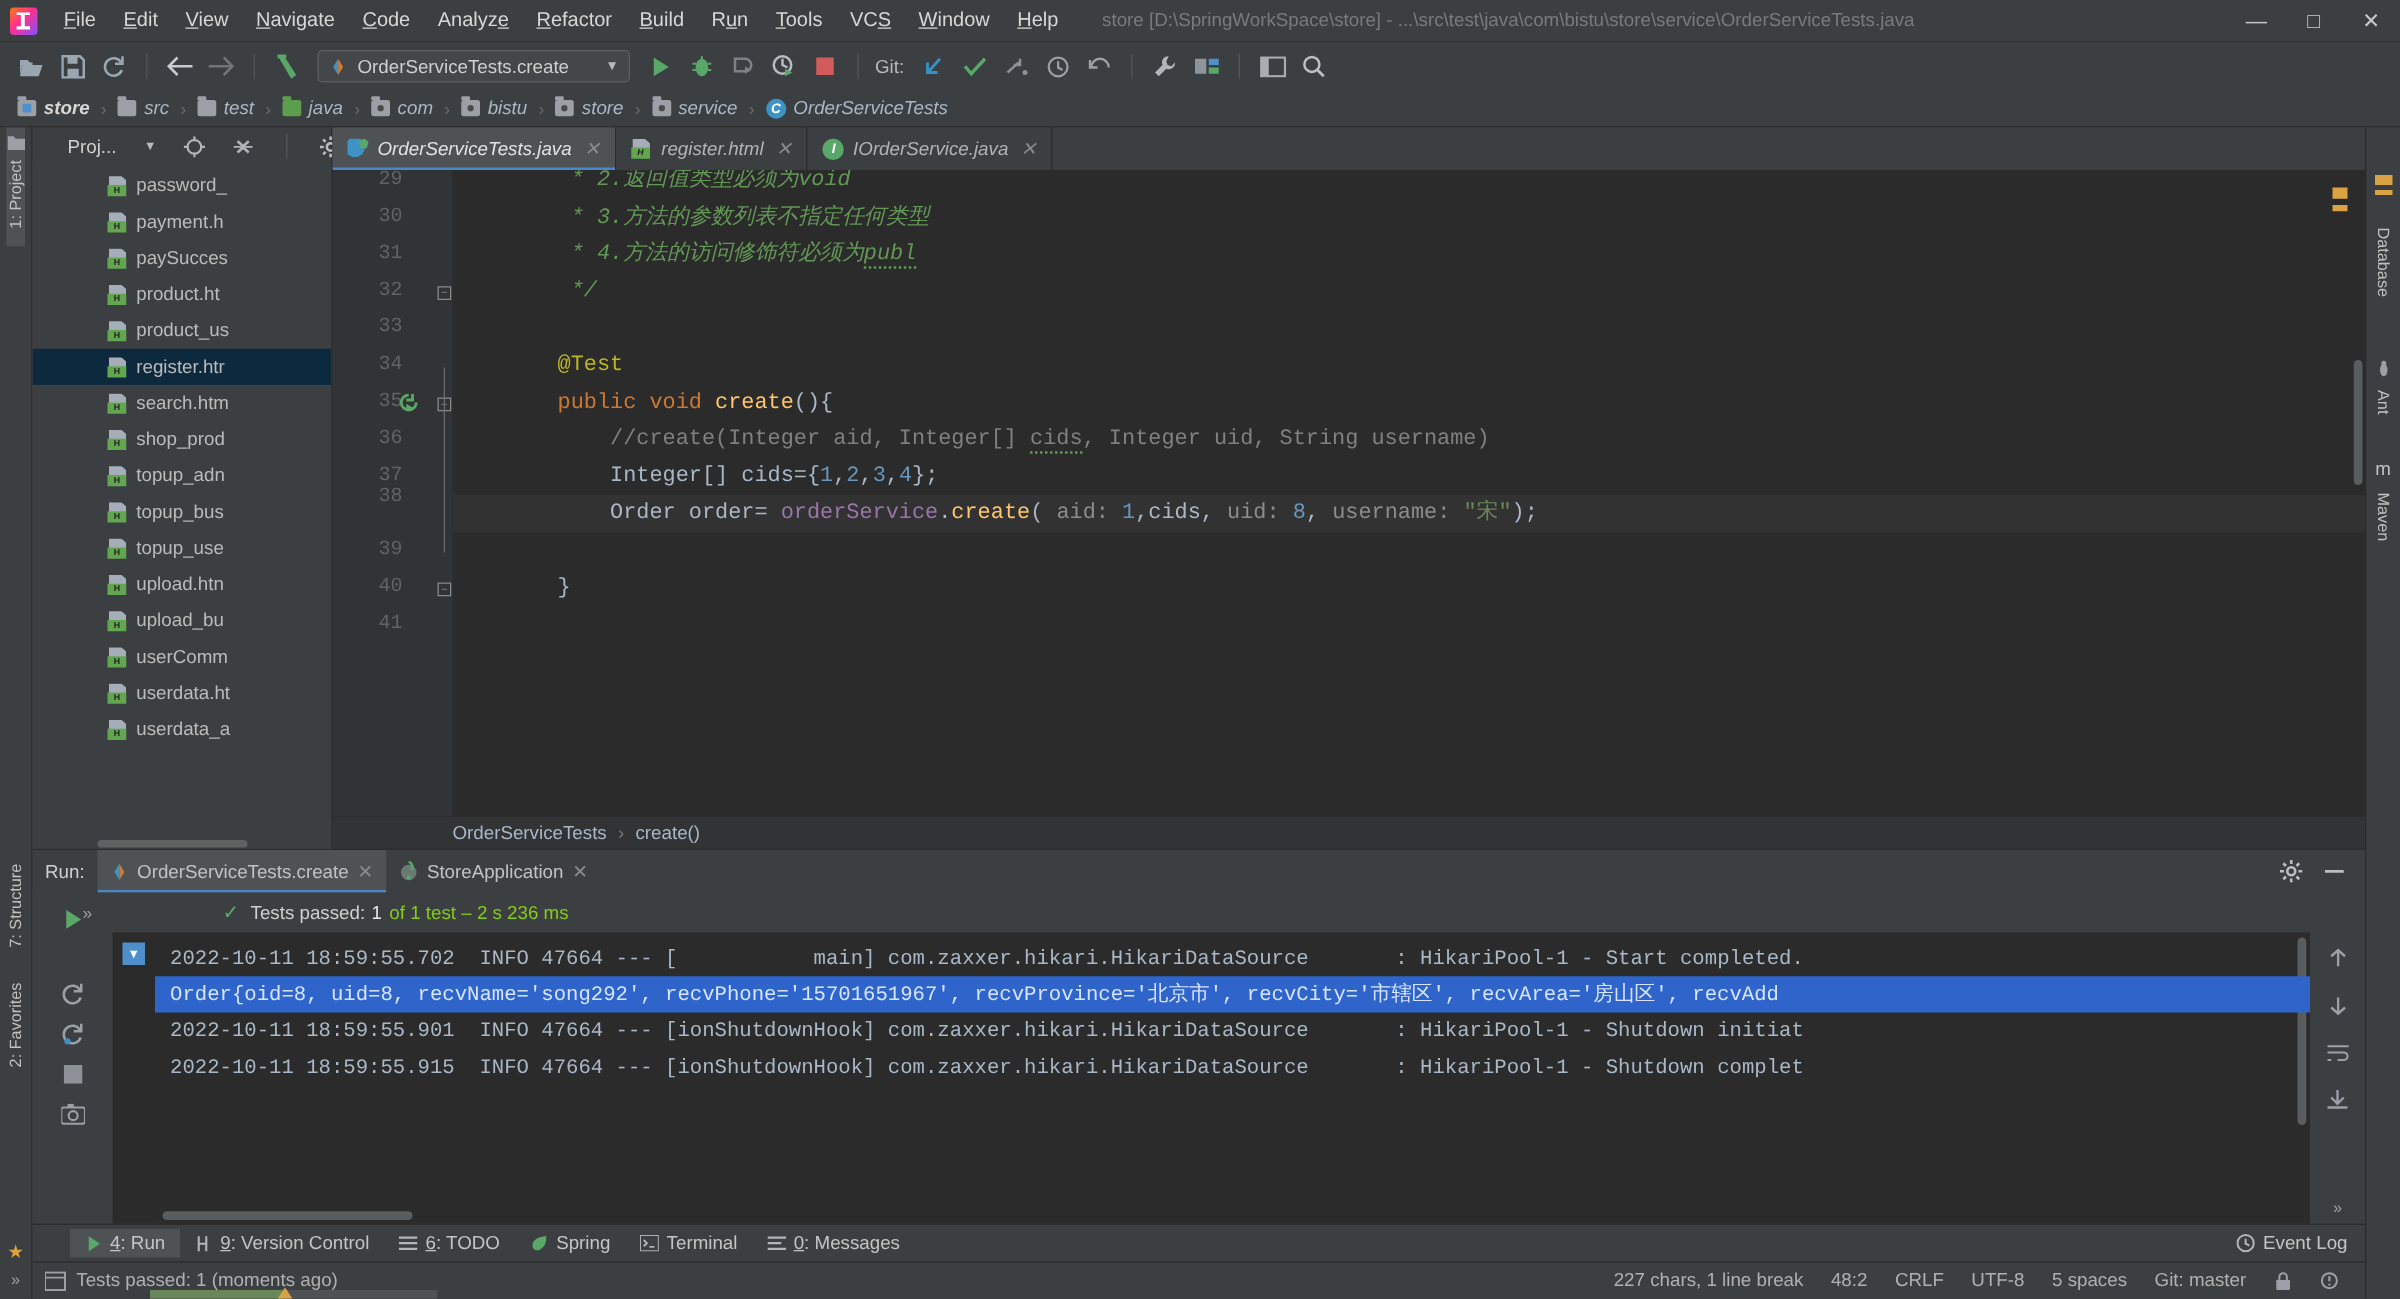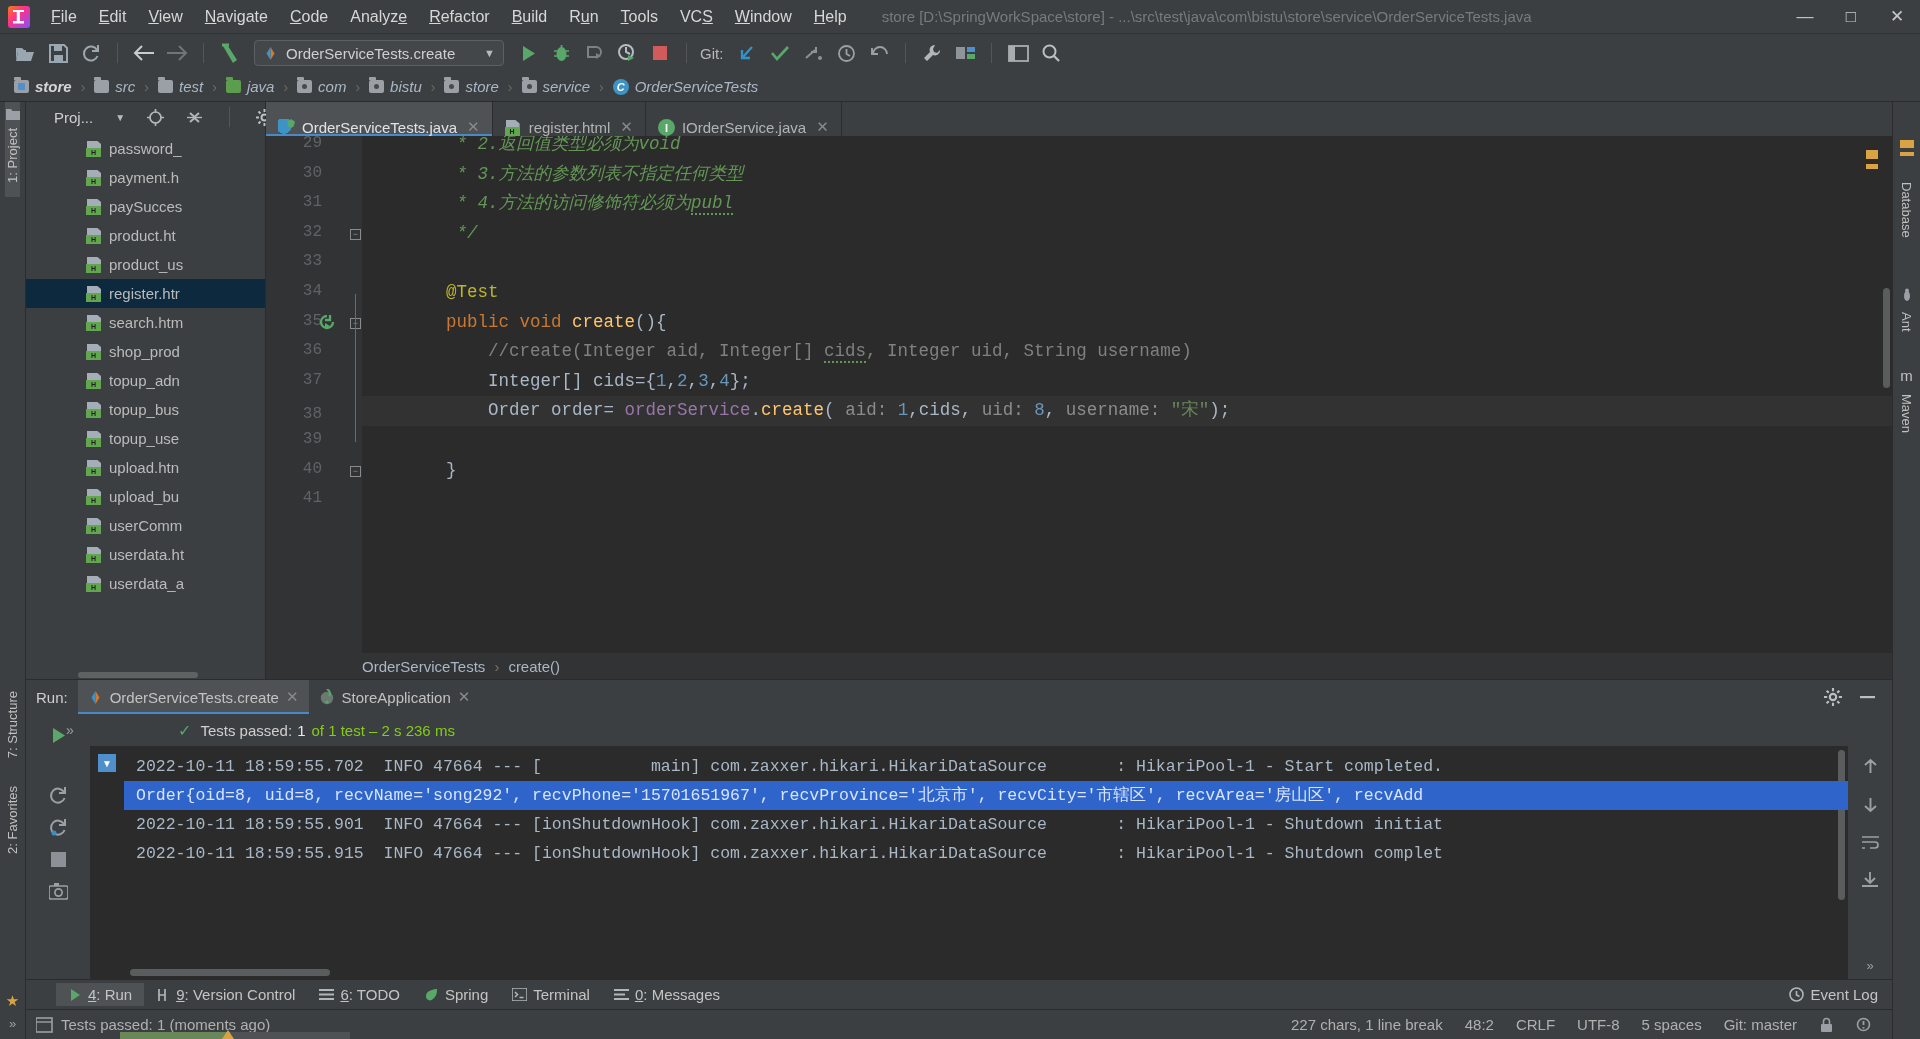--- a/index.html
+++ b/index.html
@@ -79,22 +79,22 @@
   .htmlico .tag{position:absolute;left:0;bottom:0;width:15px;height:9px;background:#62a74f;
     color:#1e1e1e;font-size:7px;font-weight:bold;display:flex;align-items:center;justify-content:center;
     font-family:"Liberation Sans",sans-serif;}
   .hscroll { height:9px; background:#3c3f41; position:relative; flex:none; }
   .hscroll i { position:absolute; left:52px; top:2px; width:120px; height:6px;
     background:#5e6263; border-radius:3px; display:block; }
 
   
   .editorcol { flex:1; display:flex; flex-direction:column; min-width:0; background:#2b2b2b; }
   .tabs { height:34px; background:#3c3f41; display:flex; align-items:stretch; flex:none; }
-  .etab { display:flex; align-items:flex-end; gap:7px; padding:0 12px; font-size:15px;
-    color:#b3b3b3; border-right:1px solid #2b2b2b; white-space:nowrap; }
+  .etab { display:flex; align-items:center; gap:7px; padding:0 12px; font-size:15px;
+    color:#b3b3b3; border-right:1px solid #2b2b2b; white-space:nowrap;font-style:italic; }
   .etab.active { background:#4e5254; color:#e2e2e2; box-shadow:inset 0 -2px 0 #4a88c7; }
   .etab .x { color:#8a8a8a; font-size:15px; margin-left:3px; }
   .ij-ico { width:17px; height:17px; position:relative; flex:none; }
   .ij-ico.test{background:radial-gradient(circle at 35% 40%,#3d94c4 0 52%,transparent 53%);}
   .ij-ico.test:after{content:"";position:absolute;right:0;top:0;width:8px;height:8px;
     background:#59a869; clip-path:polygon(50% 0,100% 35%,80% 100%,20% 100%,0 35%);}
   .i-ico{width:17px;height:17px;border-radius:50%;background:#59a869;color:#fff;font-size:11px;
     font-weight:bold;display:flex;align-items:center;justify-content:center;flex:none;}
 
   .editorwrap { flex:1; display:flex; min-height:0; position:relative; background:#2b2b2b; }
@@ -601,21 +601,21 @@
                 </div>
                 <div class="runmark" style="top: 178.6px;">
                   <svg width="16" height="16" viewBox="0 0 16 16">
                     <path d="M8 1a6 6 0 106 6" fill="none" stroke="#59a869" stroke-width="2.3"></path>
                     <path d="M11 0v5h-5" fill="none" stroke="#59a869" stroke-width="2.3"></path>
                     <path d="M6 8l5 3-5 3z" fill="#59a869"></path>
                   </svg>
                 </div>
                 <div class="gln" style="top: 205.2px;">36</div>
                 <div class="gln" style="top: 234.8px;">37</div>
-                <div class="gln" style="top: 269px;">38</div>
+                <div class="gln" style="top: 252px;">38</div>
                 <div class="gln" style="top: 294px;">39</div>
                 <div class="gln" style="top: 323.6px;">40</div>
                 <div class="gfold" style="top: 329.6px;">
                   <div class="foldbox">−</div>
                 </div>
                 <div class="gln" style="top: 353.2px;">41</div>
                 <div style="position: absolute; left: 89px; top: 158px; height: 148px; width: 1px; background: rgb(107, 107, 107);"></div>
               </div>
             <div class="code" id="code">
               <div class="curline" id="curline" style="top: 260.4px;"></div>

